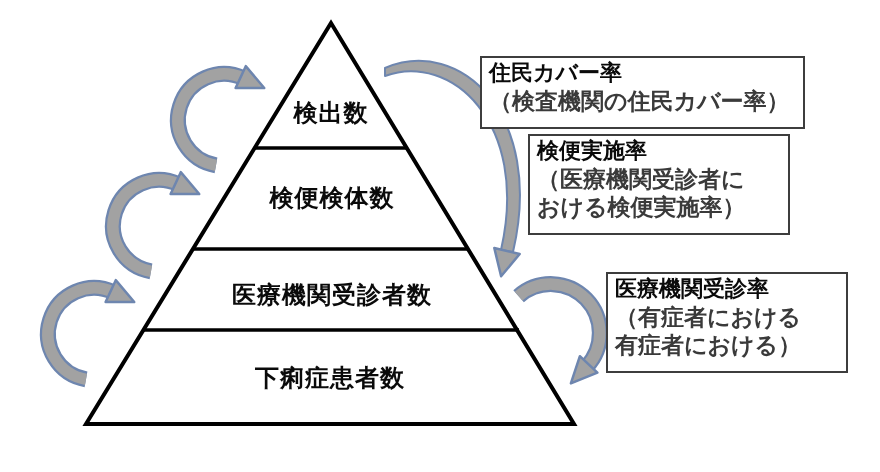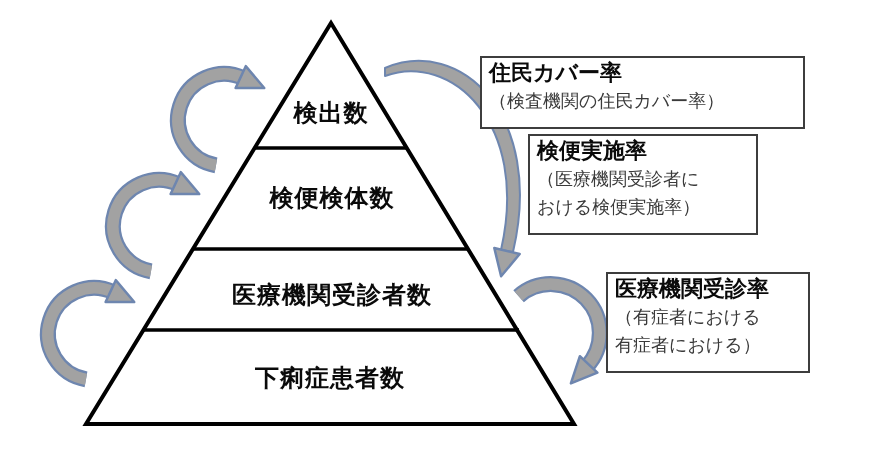--- a/index.html
+++ b/index.html
@@ -11,21 +11,21 @@
   .lvl{
     position:absolute;transform:translateX(-50%);
     font-size:24px;font-weight:700;color:#0a0a0a;white-space:nowrap;
     letter-spacing:1px;line-height:30px;
   }
   .abox{
     position:absolute;box-sizing:border-box;background:#ffffff;
     border:2px solid #3d3d3d;padding:1px 7px 12px 7px;
   }
   .abox .ttl{font-size:22px;font-weight:700;color:#0a0a0a;line-height:28px;white-space:nowrap;}
-  .abox .ln{font-size:18px;font-weight:400;color:#3a3a3a;line-height:28px;white-space:nowrap;}
+  .abox .ln{font-size:23px;font-weight:700;color:#3a3a3a;line-height:28px;white-space:nowrap;}
 </style>
 </head>
 <body>
 
 <div class="stage">
 
   <svg width="880" height="472" viewBox="0 0 880 472">
     <defs>
       <marker id="ah" markerUnits="userSpaceOnUse" markerWidth="32" markerHeight="32" viewBox="0 0 32 32" refX="5" refY="16" orient="auto">
         <path d="M2,4 L28,16 L2,28 Z" fill="#a2a2a2" stroke="#6e86af" stroke-width="2.5" stroke-linejoin="round"></path>
@@ -66,25 +66,25 @@
   <div class="lvl" style="left:331px;top:98px;">検出数</div>
   <div class="lvl" style="left:332px;top:183px;">検便検体数</div>
   <div class="lvl" style="left:332px;top:280px;">医療機関受診者数</div>
   <div class="lvl" style="left:330px;top:363px;">下痢症患者数</div>
 
   <div class="abox" style="left:480px;top:56px;width:325px;">
     <div class="ttl">住民カバー率</div>
     <div class="ln">（検査機関の住民カバー率）</div>
   </div>
 
-  <div class="abox" style="left:528px;top:134px;width:230px;">
+  <div class="abox" style="left:528px;top:134px;width:262px;">
     <div class="ttl">検便実施率</div>
     <div class="ln">（医療機関受診者に</div>
     <div class="ln">おける検便実施率）</div>
   </div>
 
-  <div class="abox" style="left:606px;top:272px;width:204px;">
+  <div class="abox" style="left:606px;top:272px;width:242px;">
     <div class="ttl">医療機関受診率</div>
     <div class="ln">（有症者における</div>
     <div class="ln">有症者における）</div>
   </div>
 
 </div>
 
 </body></html>

